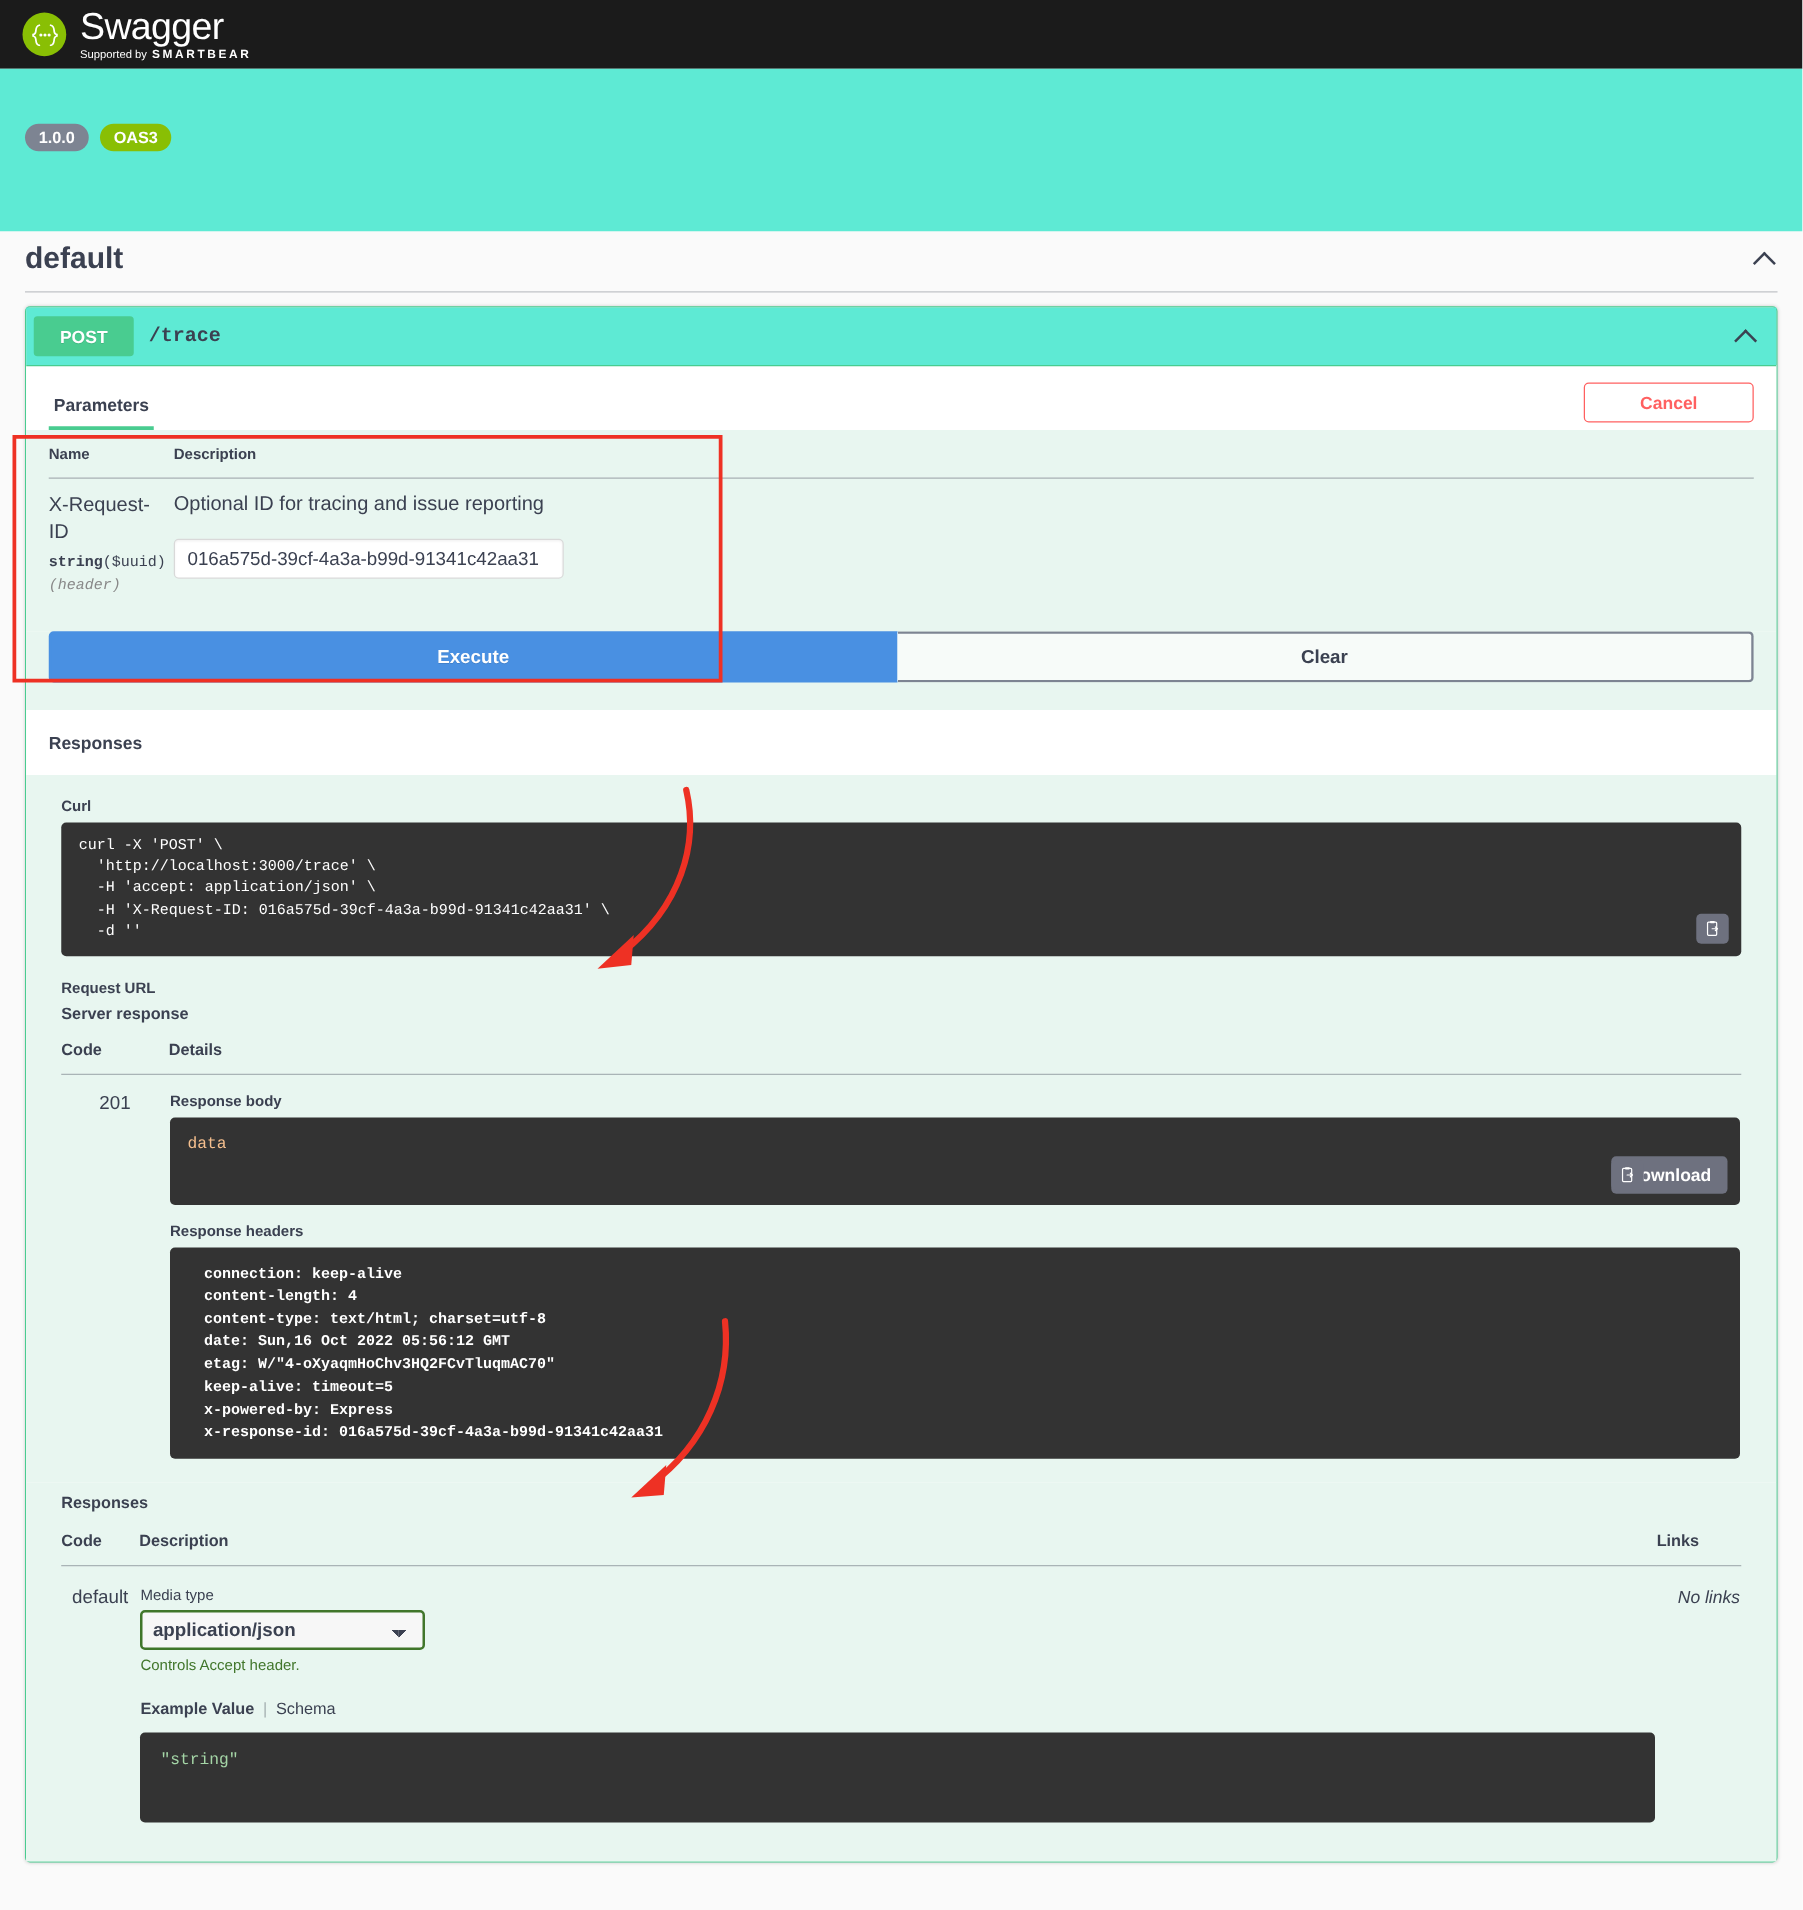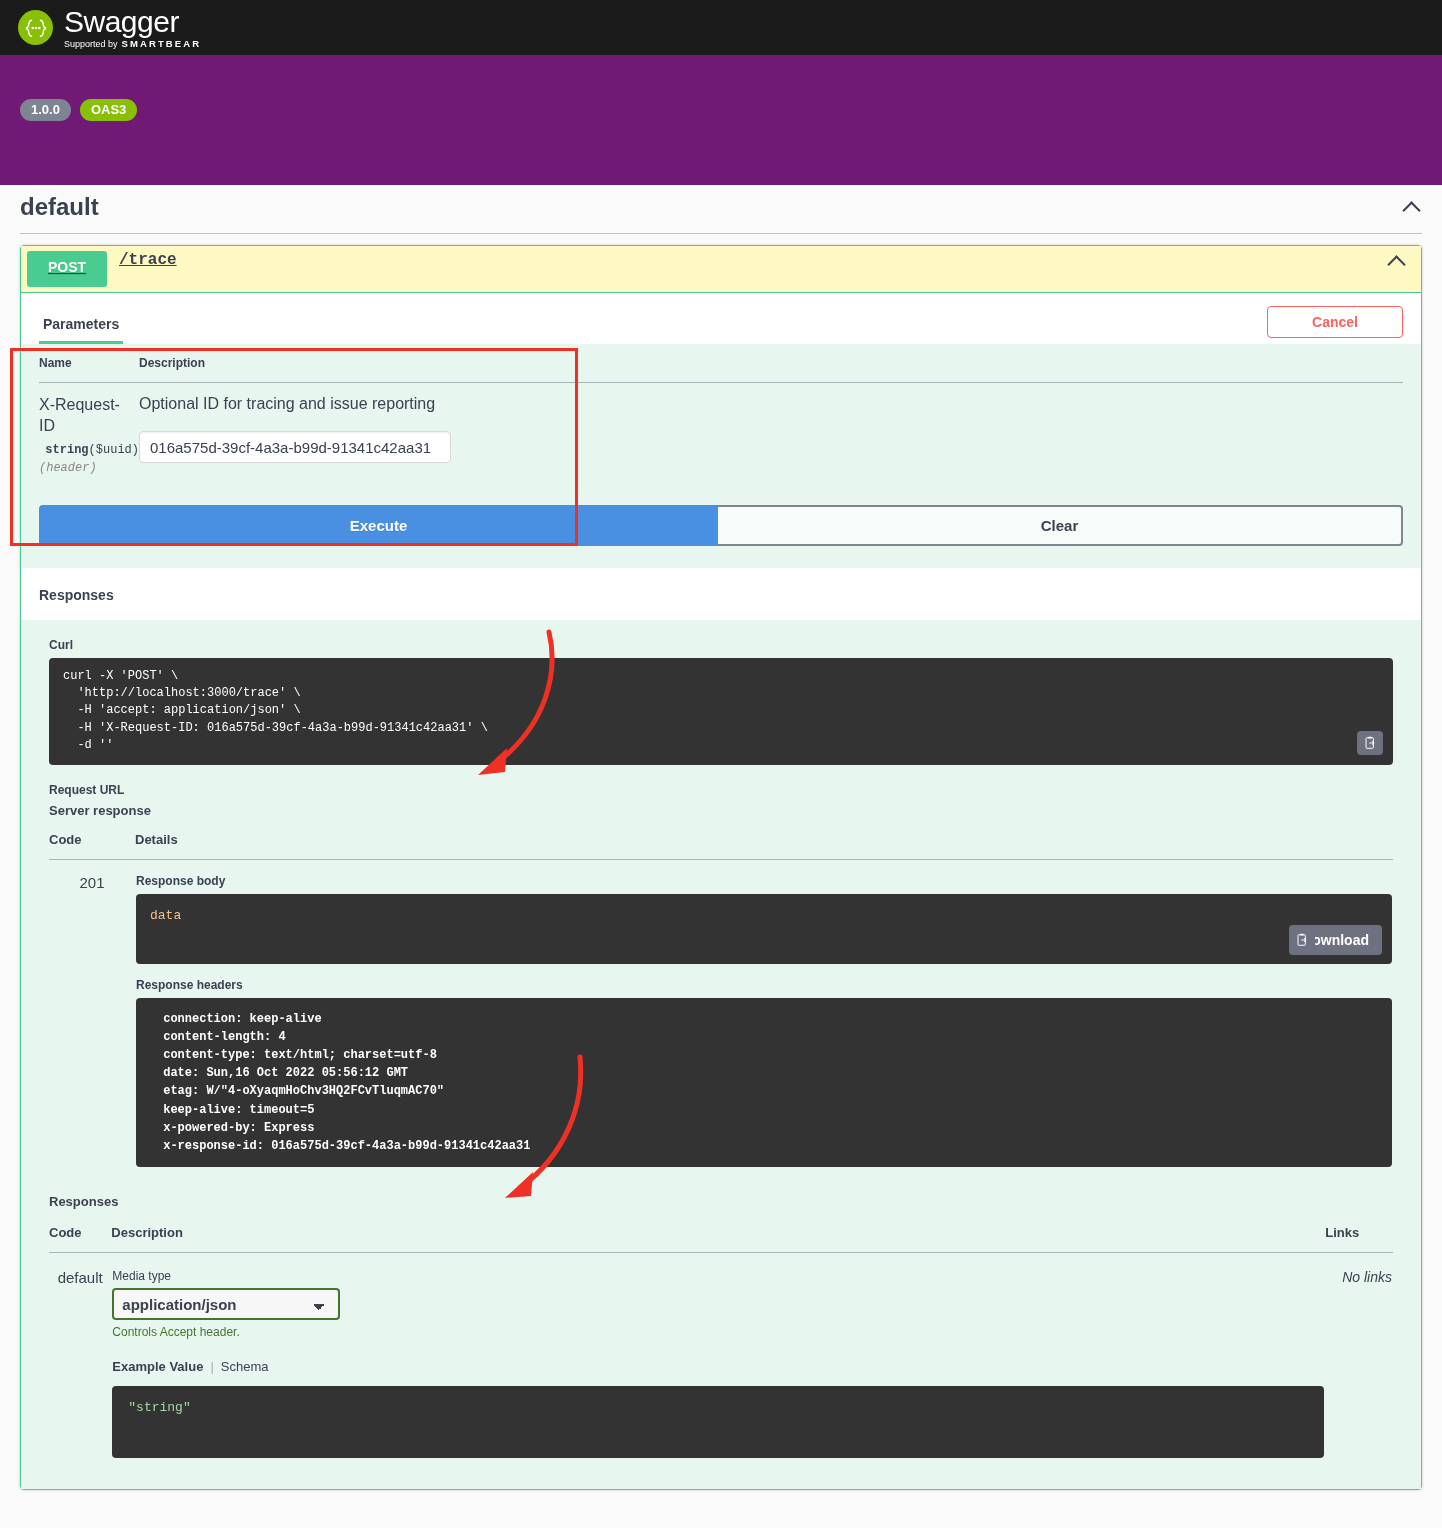--- a/index.html
+++ b/index.html
@@ -46,21 +46,21 @@
     color: #ffffff;
   }
   .logo-sub .sb {
     letter-spacing: 2.1px;
     font-weight: 700;
     margin-left: 4px;
     font-size: 9.5px;
   }
 
   
-  .info-area { padding: 44px 20px 0 20px; height: 130px; background:#701a75;}
+  .info-area { padding: 44px 20px 0 20px; height: 130px; background:#5eead4;}
   .badges { display: flex; align-items: center; gap: 9px; }
   .badge {
     color: #fff;
     font-size: 13px;
     font-weight: 700;
     padding: 4px 11px 5px 11px;
     border-radius: 57px;
     line-height: 1;
     font-family: "Liberation Sans", sans-serif;
   }
@@ -98,25 +98,24 @@
 
   
   .op-block {
     margin-top: 11px;
     border: 1px solid #49cc90;
     border-radius: 4px;
     background: #e8f6f0;
     box-shadow: 0 0 3px rgba(0,0,0,0.19);
   }
   .op-summary {
-    display: flex; 
+    display: flex; align-items: center;
     padding: 5px 14px 5px 6px;
-    background: #fef9c3;
+    background: #5eead4;
     height: 46px;
-    text-decoration: underline;
   }
   .op-method {
     background: #49cc90;
     color: #fff;
     font-size: 14px;
     font-weight: 700;
     font-family: "Liberation Sans", sans-serif;
     text-align: center;
     border-radius: 3px;
     min-width: 80px;
@@ -194,21 +193,20 @@
     line-height: 1.3;
     max-width: 84px;
   }
   .p-type {
     display: block;
     font-family: "Liberation Mono", monospace;
     font-size: 12px;
     font-weight: 700;
     color: #3b4151;
     margin-top: 6px;
-    text-align: right;
   }
   .p-type .paren { font-weight: 400; }
   .p-in {
     display: block;
     font-family: "Liberation Mono", monospace;
     font-size: 12px;
     font-style: italic;
     color: #888;
     margin-top: 4px;
   }

